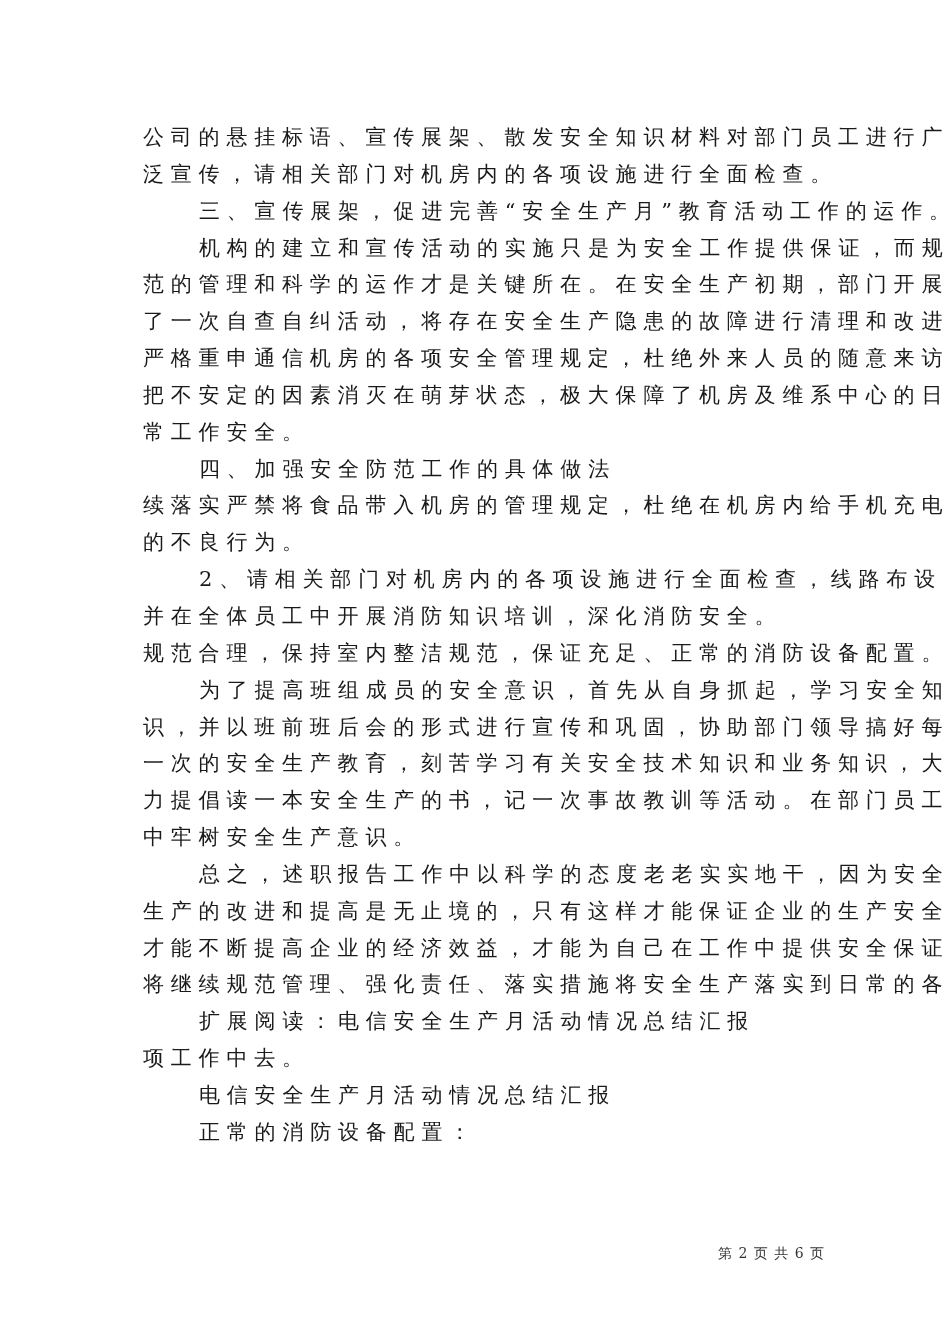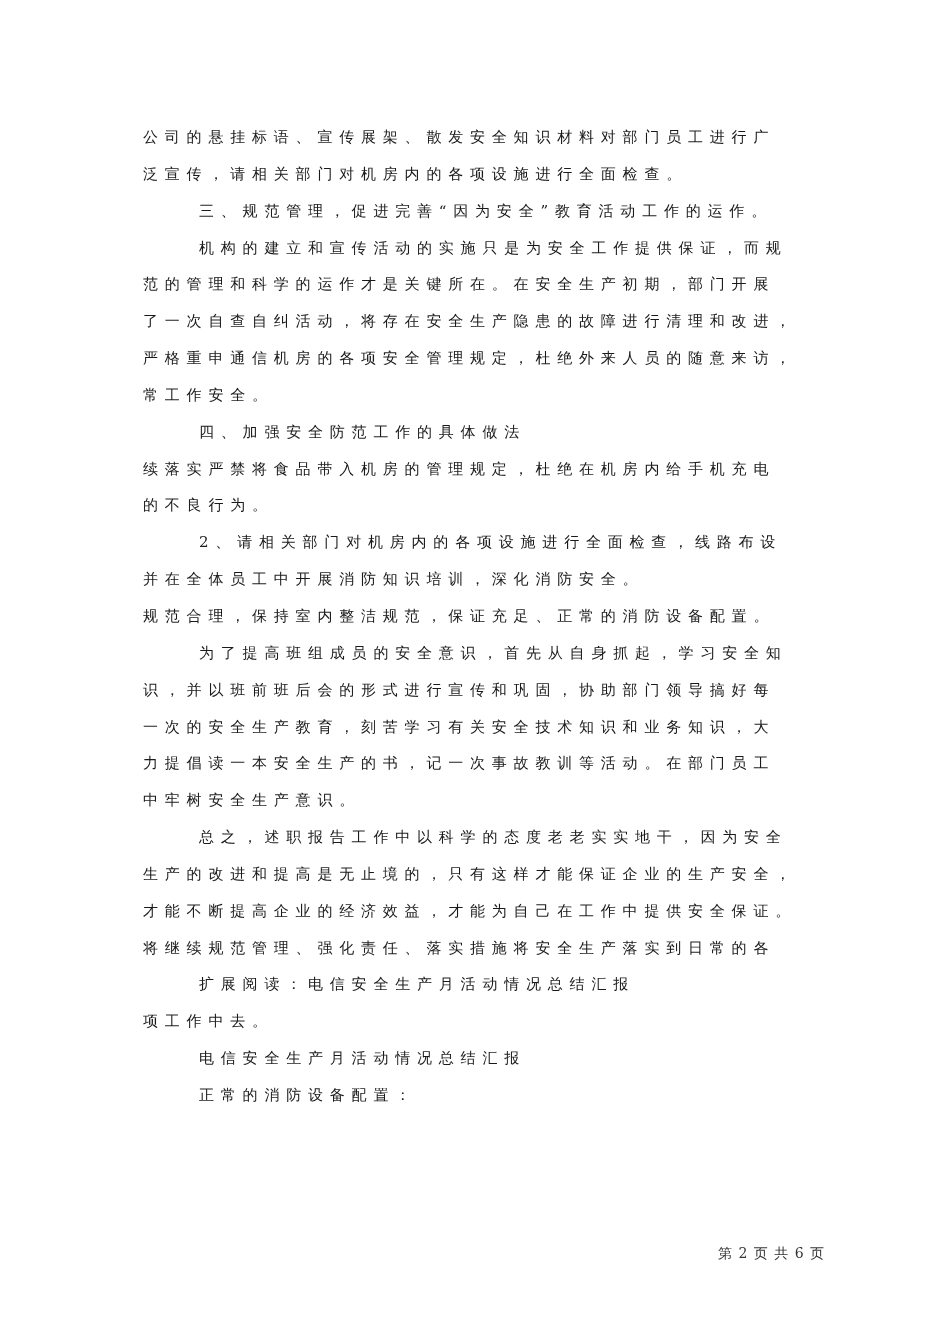--- a/index.html
+++ b/index.html
@@ -20,21 +20,21 @@
       width: 950px;
       height: 1344px;
       background: #ffffff;
     }
     .content {
       position: absolute;
       left: 143px;
       top: 119px;
       width: 690px;
       font-family: "DejaVu Serif", "Liberation Serif", serif;
-      font-size: 15px;
+      font-size: 21px;
       letter-spacing: 6.8px;
       line-height: 36.85px;
       color: #1a1a1a;
     }
     .line {
       display: block;
       white-space: nowrap;
       height: 36.85px;
     }
     .indent {
@@ -51,25 +51,26 @@
       white-space: nowrap;
     }
   </style>
 </head>
 <body>
 
 <div class="page">
   <div class="content">
     <span class="line">公司的悬挂标语、宣传展架、散发安全知识材料对部门员工进行广</span>
     <span class="line">泛宣传，请相关部门对机房内的各项设施进行全面检查。</span>
-    <span class="line indent">三、规范管理，促进完善“因为安全”教育活动工作的运作。</span>
+    <span class="line indent">三、宣传展架，促进完善“安全生产月”教育活动工作的运作。</span>
     <span class="line indent">机构的建立和宣传活动的实施只是为安全工作提供保证，而规</span>
     <span class="line">范的管理和科学的运作才是关键所在。在安全生产初期，部门开展</span>
     <span class="line">了一次自查自纠活动，将存在安全生产隐患的故障进行清理和改进，</span>
     <span class="line">严格重申通信机房的各项安全管理规定，杜绝外来人员的随意来访，</span>
+    <span class="line">把不安定的因素消灭在萌芽状态，极大保障了机房及维系中心的日</span>
     <span class="line">常工作安全。</span>
     <span class="line indent">四、加强安全防范工作的具体做法</span>
     <span class="line">续落实严禁将食品带入机房的管理规定，杜绝在机房内给手机充电</span>
     <span class="line">的不良行为。</span>
     <span class="line indent">2、请相关部门对机房内的各项设施进行全面检查，线路布设</span>
     <span class="line">并在全体员工中开展消防知识培训，深化消防安全。</span>
     <span class="line">规范合理，保持室内整洁规范，保证充足、正常的消防设备配置。</span>
     <span class="line indent">为了提高班组成员的安全意识，首先从自身抓起，学习安全知</span>
     <span class="line">识，并以班前班后会的形式进行宣传和巩固，协助部门领导搞好每</span>
     <span class="line">一次的安全生产教育，刻苦学习有关安全技术知识和业务知识，大</span>

